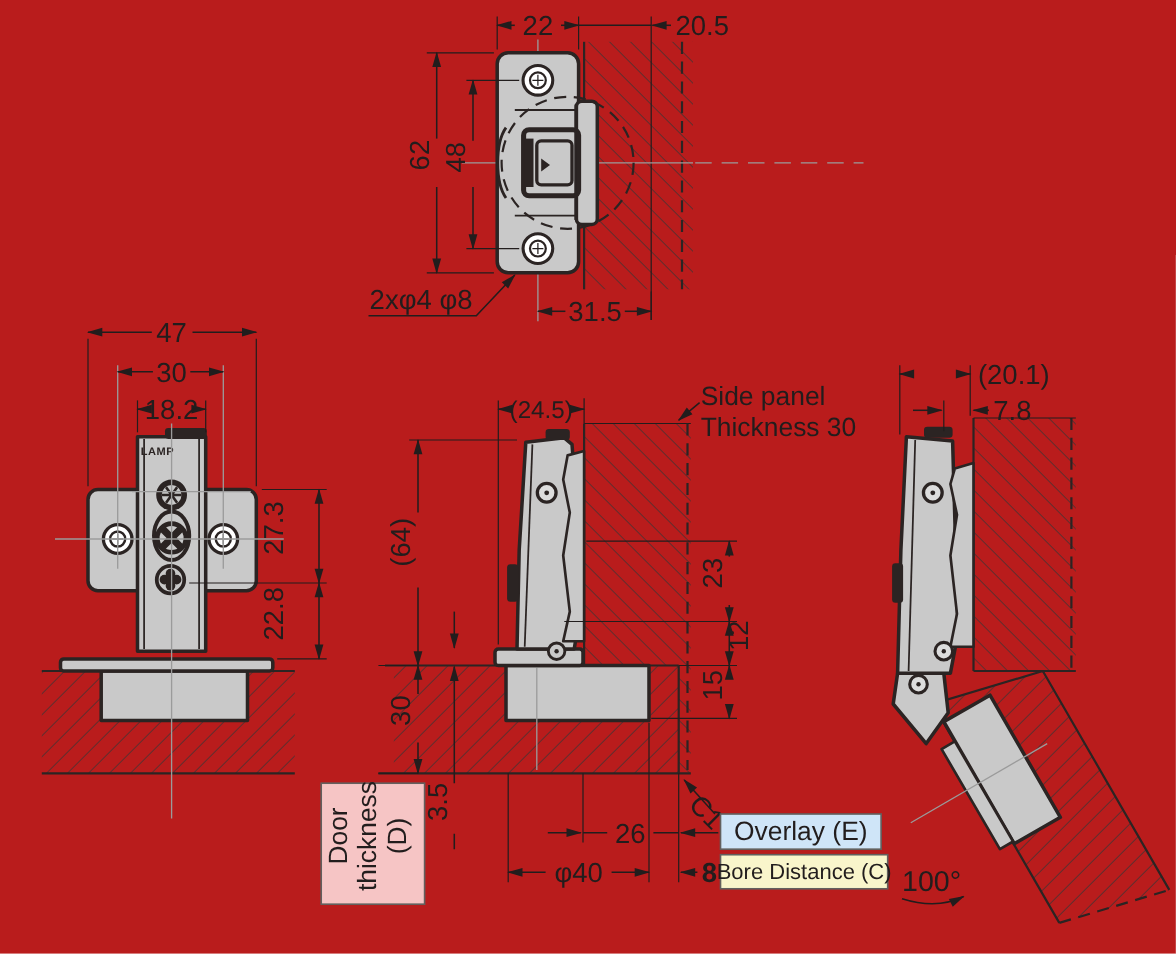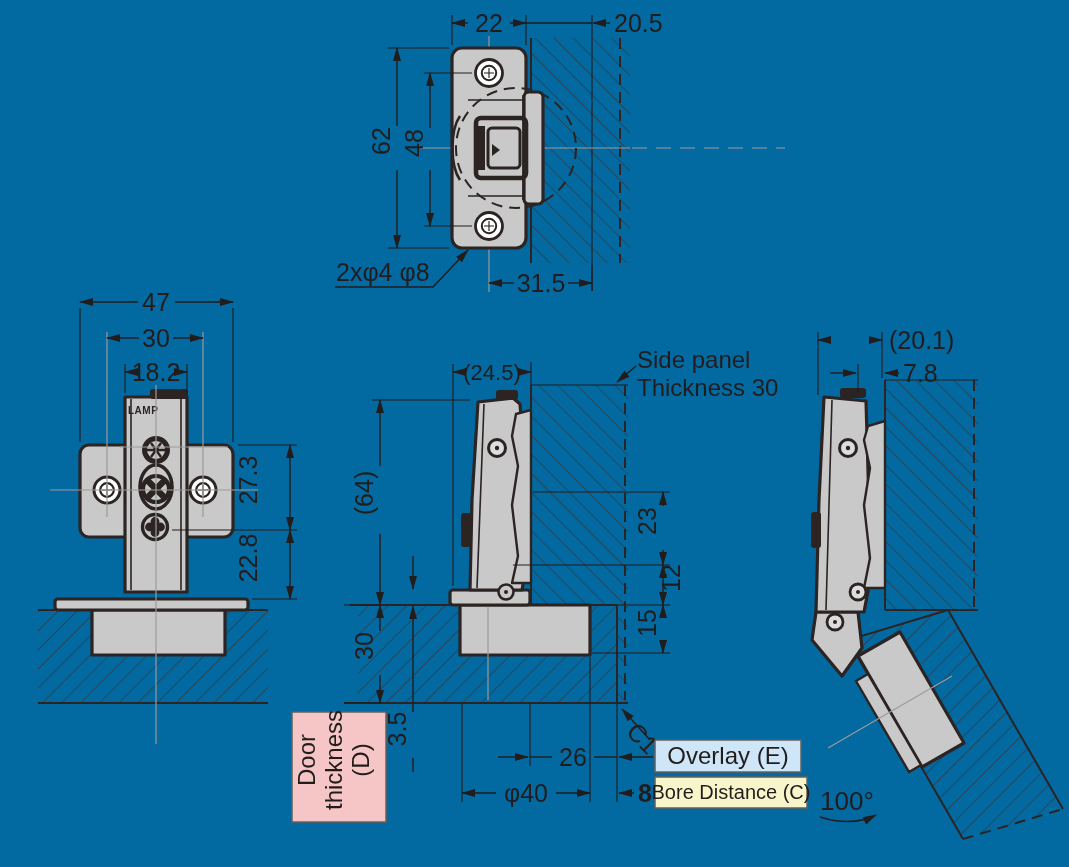--- a/index.html
+++ b/index.html
@@ -1,16 +1,16 @@
 <!DOCTYPE html>
 <html><head>
 <meta charset="utf-8">
 <style>
   html,body{margin:0;padding:0;background:#ffffff;}
-  .stage{position:relative;width:1069px;height:867px;background:#0369a1;overflow:hidden;
+  .stage{position:relative;width:1069px;height:867px;background:#b91c1c;overflow:hidden;
          font-family:"Liberation Sans",sans-serif;}
   svg{display:block}
   svg text{font-family:"Liberation Sans",sans-serif;fill:#221d1d;}
   .t{font-size:24px;}
   .t22{font-size:22px;}
   .t25{font-size:25px;}
   .t20{font-size:20px;}
   .t26{font-size:26px;}
   .b{font-weight:bold;}
   .logo{font-size:10px;font-weight:bold;letter-spacing:.5px;fill:#2b2423;}

